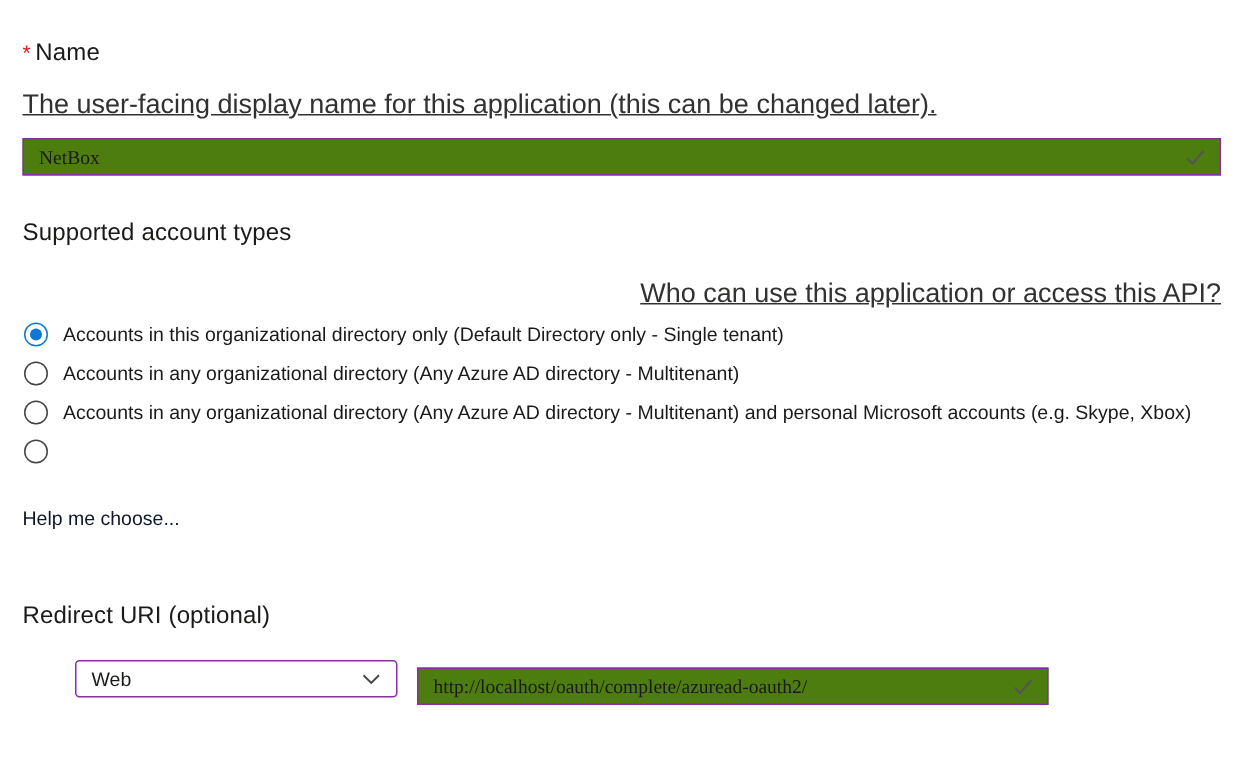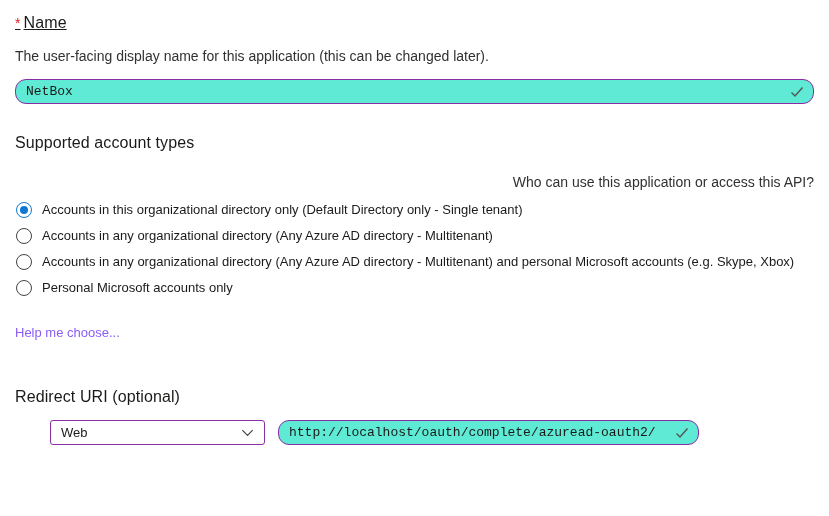--- a/index.html
+++ b/index.html
@@ -21,45 +21,46 @@
     font-weight: 400;
     color: #1b1a19;
     letter-spacing: 0.1px;
   }
   .required-marker {
     color: #e02020;
     font-size: 14px;
     margin-right: 3px;
   }
   .desc-text {
-    font-size: 14px;
+    font-size: 18px;
     line-height: 19px;
     color: #323130;
     max-width: 800px;
-  }
-  
-  .name-title { margin-top: 3px; text-decoration: underline; }
+    text-decoration: underline;
+  }
+  
+  .name-title { margin-top: 16px; }
   .name-desc { margin-top: 15px; }
   .field-wrap {
     position: relative;
     margin-top: 13px;
     width: 799px;
     height: 25px;
   }
   .text-field {
     width: 100%;
     height: 100%;
     border: 1.5px solid #8a2da5;
-    border-radius: 11px;
-    font-family: Liberation Mono, monospace;
+    border-radius: 0;
+    font-family: Liberation Serif, serif;
     font-size: 13px;
     color: #1b1a19;
     padding: 0 30px 0 10px;
     outline: none;
-    background: #5eead4;
+    background: #4d7c0f;
   }
   .field-icon {
     position: absolute;
     right: 9px;
     top: 50%;
     transform: translateY(-50%);
     width: 16px;
     height: 16px;
     pointer-events: none;
     display: flex;
@@ -97,21 +98,21 @@
   .radio-label {
     margin-left: 10px;
     font-size: 13px;
     color: #1b1a19;
     white-space: nowrap;
   }
   .help-link {
     display: inline-block;
     margin-top: 19px;
     font-size: 13px;
-    color: #8b5cf6;
+    color: #0f172a;
     text-decoration: none;
     cursor: pointer;
   }
   
   .ruri-title { margin-top: 47px; }
   .ruri-desc { margin-top: 14px; }
   .ruri-row {
     margin-top: 14px;
     display: flex;
     gap: 13px;
@@ -131,20 +132,21 @@
     cursor: pointer;
   }
   .dropdown-value {
     font-size: 13px;
     color: #1b1a19;
   }
   .uri-field-wrap {
     position: relative;
     width: 421px;
     height: 25px;
+    margin-top: 11px;
   }
 </style>
 </head>
 <body>
 
 <div class="page">
 
   
   <div class="section-title name-title">
     <span class="required-marker">*</span><span>Name</span>
@@ -174,21 +176,20 @@
     <li class="radio-row">
       <span class="radio"></span>
       <span class="radio-label">Accounts in any organizational directory (Any Azure AD directory - Multitenant)</span>
     </li>
     <li class="radio-row">
       <span class="radio"></span>
       <span class="radio-label">Accounts in any organizational directory (Any Azure AD directory - Multitenant) and personal Microsoft accounts (e.g. Skype, Xbox)</span>
     </li>
     <li class="radio-row">
       <span class="radio"></span>
-      <span class="radio-label">Personal Microsoft accounts only</span>
     </li>
   </ul>
 
   <a class="help-link" href="#">Help me choose...</a>
 
   
   <div class="section-title ruri-title">Redirect URI (optional)</div>
 
 
   <div class="ruri-row">

